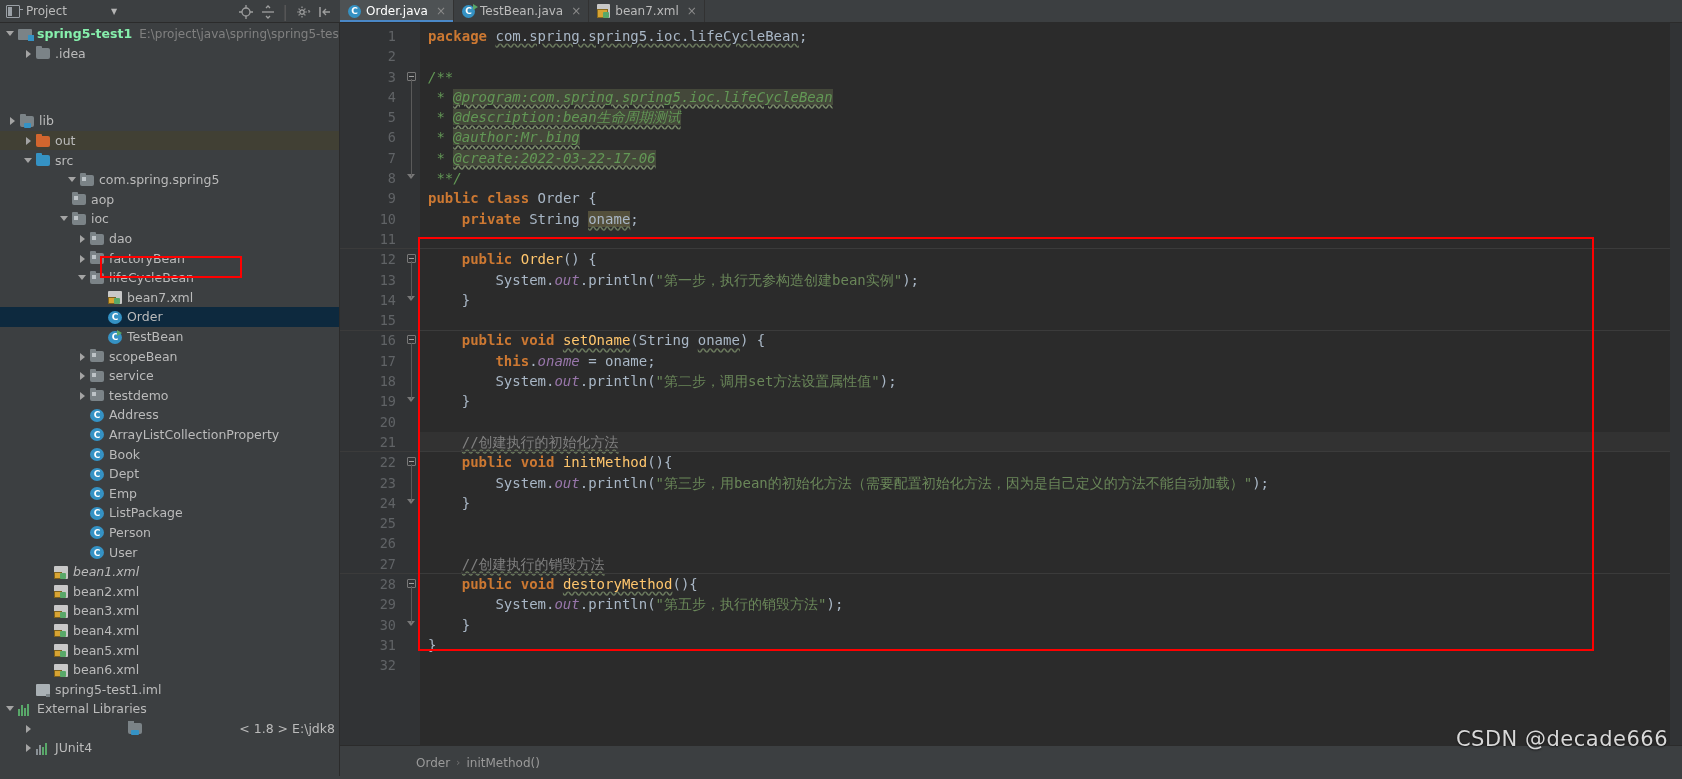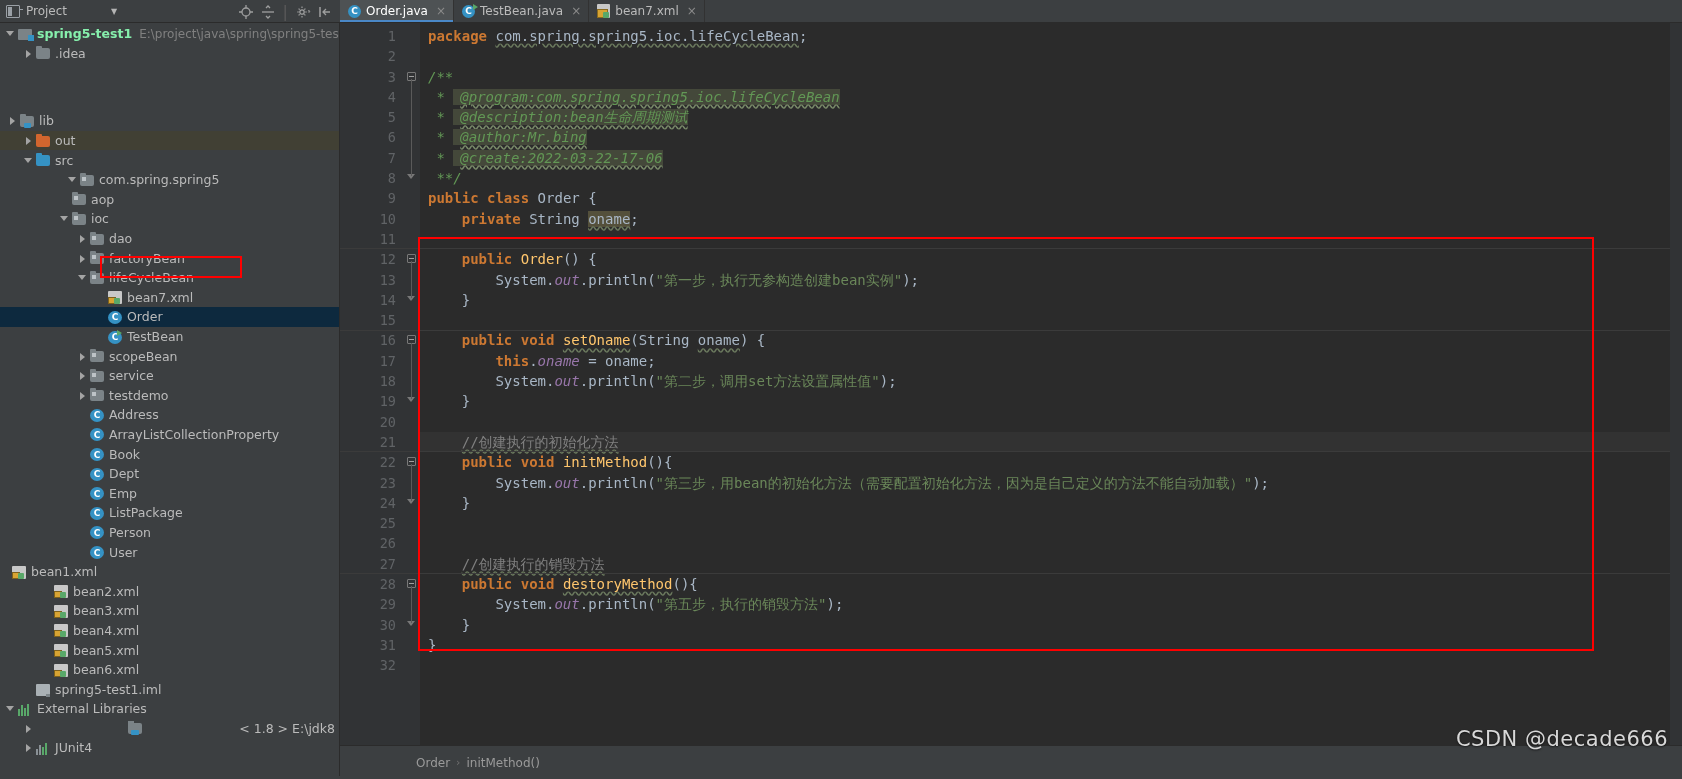--- a/index.html
+++ b/index.html
@@ -231,21 +231,21 @@
   .cline.caretline { background: #323232; }
   .kw { color: #cc7832; font-weight: bold; }
   .str { color: #6a8759; }
   .cls { color: #a9b7c6; }
   .fld { color: #9876aa; font-style: italic; }
   .mth { color: #ffc66d; }
   .cmt { color: #808080; text-align: right; }
   .doc { color: #629755; font-style: italic; }
   .doc-hl { background: #44483a; color: #629755; font-style: italic; }
   .wavy { text-decoration: underline; text-decoration-style: wavy; text-decoration-color: #6b7a5e; text-underline-offset: 2px; }
-  .wavy-g { text-decoration: underline; text-decoration-style: wavy; text-decoration-color: #7a8b6a; text-underline-offset: 2px; padding-left: 7px; }
+  .wavy-g { text-decoration: underline; text-decoration-style: wavy; text-decoration-color: #7a8b6a; text-underline-offset: 2px; }
   .ident-hl { background: #54503b; }
   .warnstripe {
     position: absolute; right: 0; top: 0; bottom: 0; width: 12px; background: #313335;
   }
   .sep-line {
     position: absolute; left: 0; right: 12px; height: 1px; background: #3b3b3b;
   }
 
   
   .redbox {
@@ -453,21 +453,21 @@
         <div class="row" style="padding-left: 78px;">
           <span class="arrow"></span>
           <span class="ico ico-c">C</span>
           <span>Person</span>
         </div>
         <div class="row" style="padding-left: 78px;">
           <span class="arrow"></span>
           <span class="ico ico-c">C</span>
           <span>User</span>
         </div>
-        <div class="row" style="">
+        <div class="row" style="padding-left: 42px; font-style: italic;">
           <span class="arrow"></span>
           <span class="ico ico-x"></span>
           <span>bean1.xml</span>
         </div>
         <div class="row" style="padding-left: 42px;">
           <span class="arrow"></span>
           <span class="ico ico-x"></span>
           <span>bean2.xml</span>
         </div>
         <div class="row" style="padding-left: 42px;">

